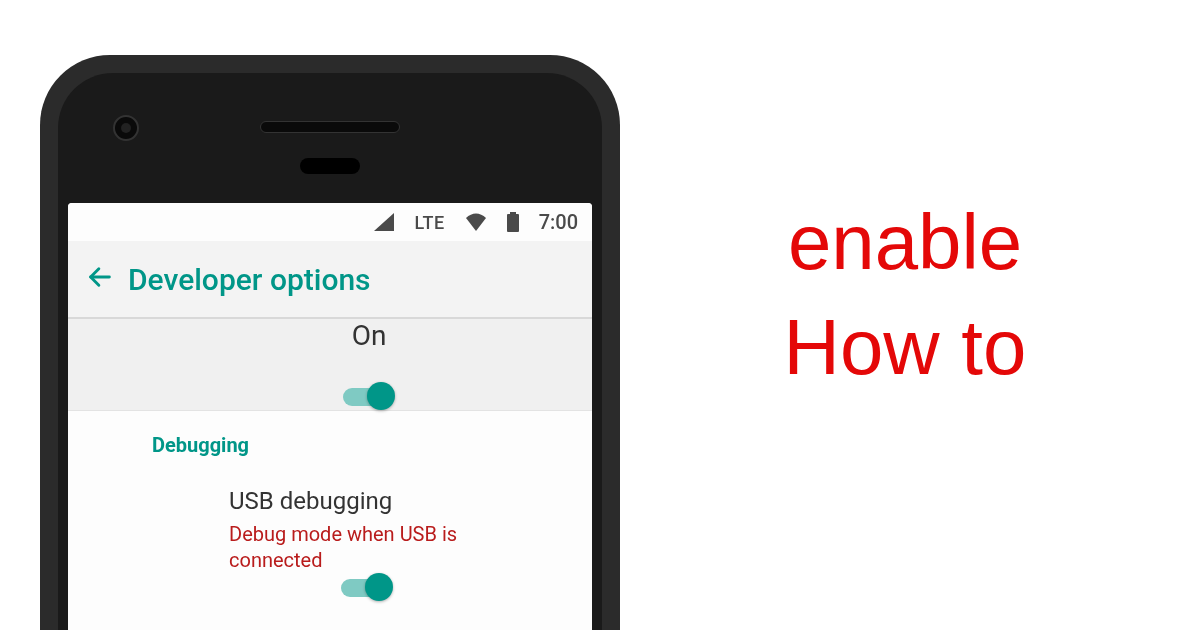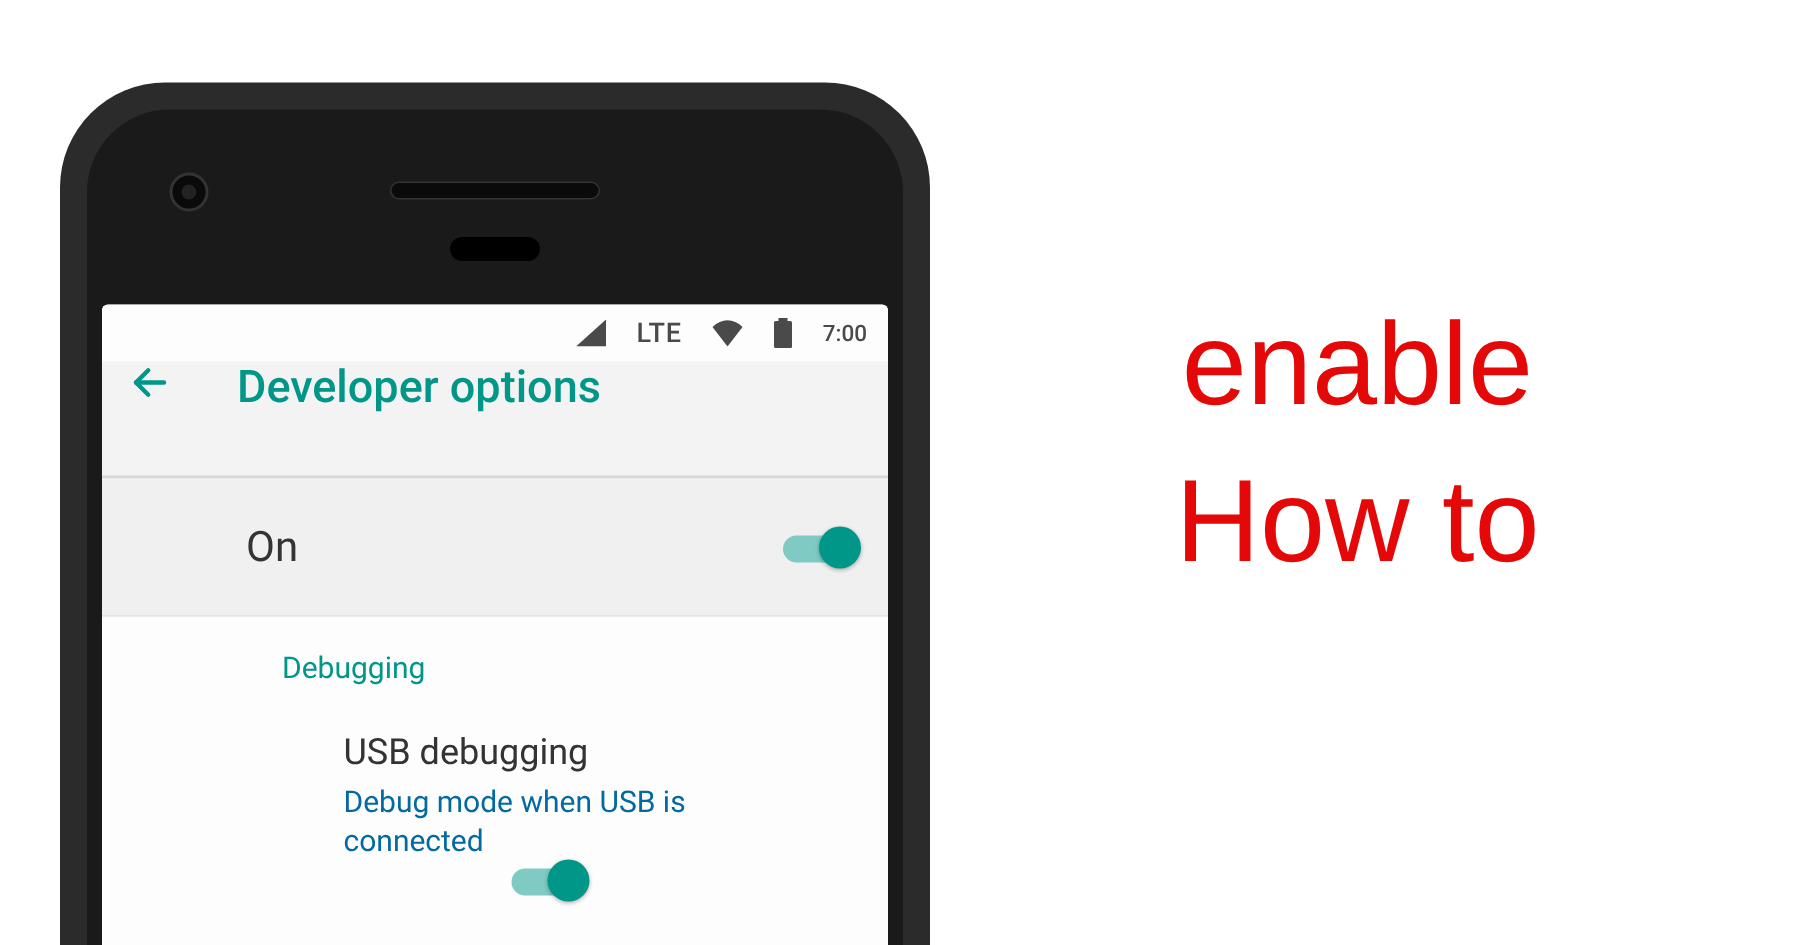--- a/index.html
+++ b/index.html
@@ -87,71 +87,72 @@
     align-items: center;
     gap: 20px;
     padding: 0 14px;
     font-size: 20px;
     color: #4a4a4a;
     font-weight: 500;
     background: #fdfdfd;
   }
   .signal-icon svg, .wifi-icon svg, .battery-icon svg { display: block; }
   .lte { font-size: 18px; letter-spacing: 0.5px; }
-  .clock { font-size: 15px; }
+  .clock { font-size: 20px; }
   .appbar {
     height: 78px;
     background: #f3f3f3;
     display: flex;
-    align-items: flex-start;
+    align-items: center;
     padding: 0 18px;
-    gap: 44px;
+    gap: 14px;
     border-bottom: 2px solid #d8d8d8;
   }
   .back-arrow { color: #009688; }
   .appbar-title {
     color: #009688;
     font-size: 30px;
     font-weight: 500;
   }
   .master-row {
     height: 92px;
     background: #f0f0f0;
     display: flex;
     align-items: center;
     justify-content: space-between;
     padding: 0 18px 0 96px;
     border-bottom: 1px solid #e3e3e3;
+    flex-direction: column;
   }
   .master-label {
     font-size: 28px;
     color: #333;
   }
   .section-header {
-    padding: 22px 22px 10px 120px;
+    padding: 22px 22px 10px 84px;
     color: #009688;
     font-size: 20px;
-    font-weight: 400;
+    font-weight: 700;
   }
   .setting-row {
     display: flex;
     align-items: center;
     justify-content: space-between;
     padding: 20px 22px 12px 96px;
     flex-direction: column;
   }
   .setting-text { flex: 1; padding-right: 16px; }
   .setting-title {
     font-size: 24px;
     color: #333;
     margin-bottom: 6px;
   }
   .setting-sub {
     font-size: 20px;
-    color: #0369a1;
+    color: #b91c1c;
     line-height: 1.3;
     max-width: 260px;
   }
   .toggle {
     width: 52px;
     height: 28px;
     position: relative;
   }
   .toggle-track {
     position: absolute;

